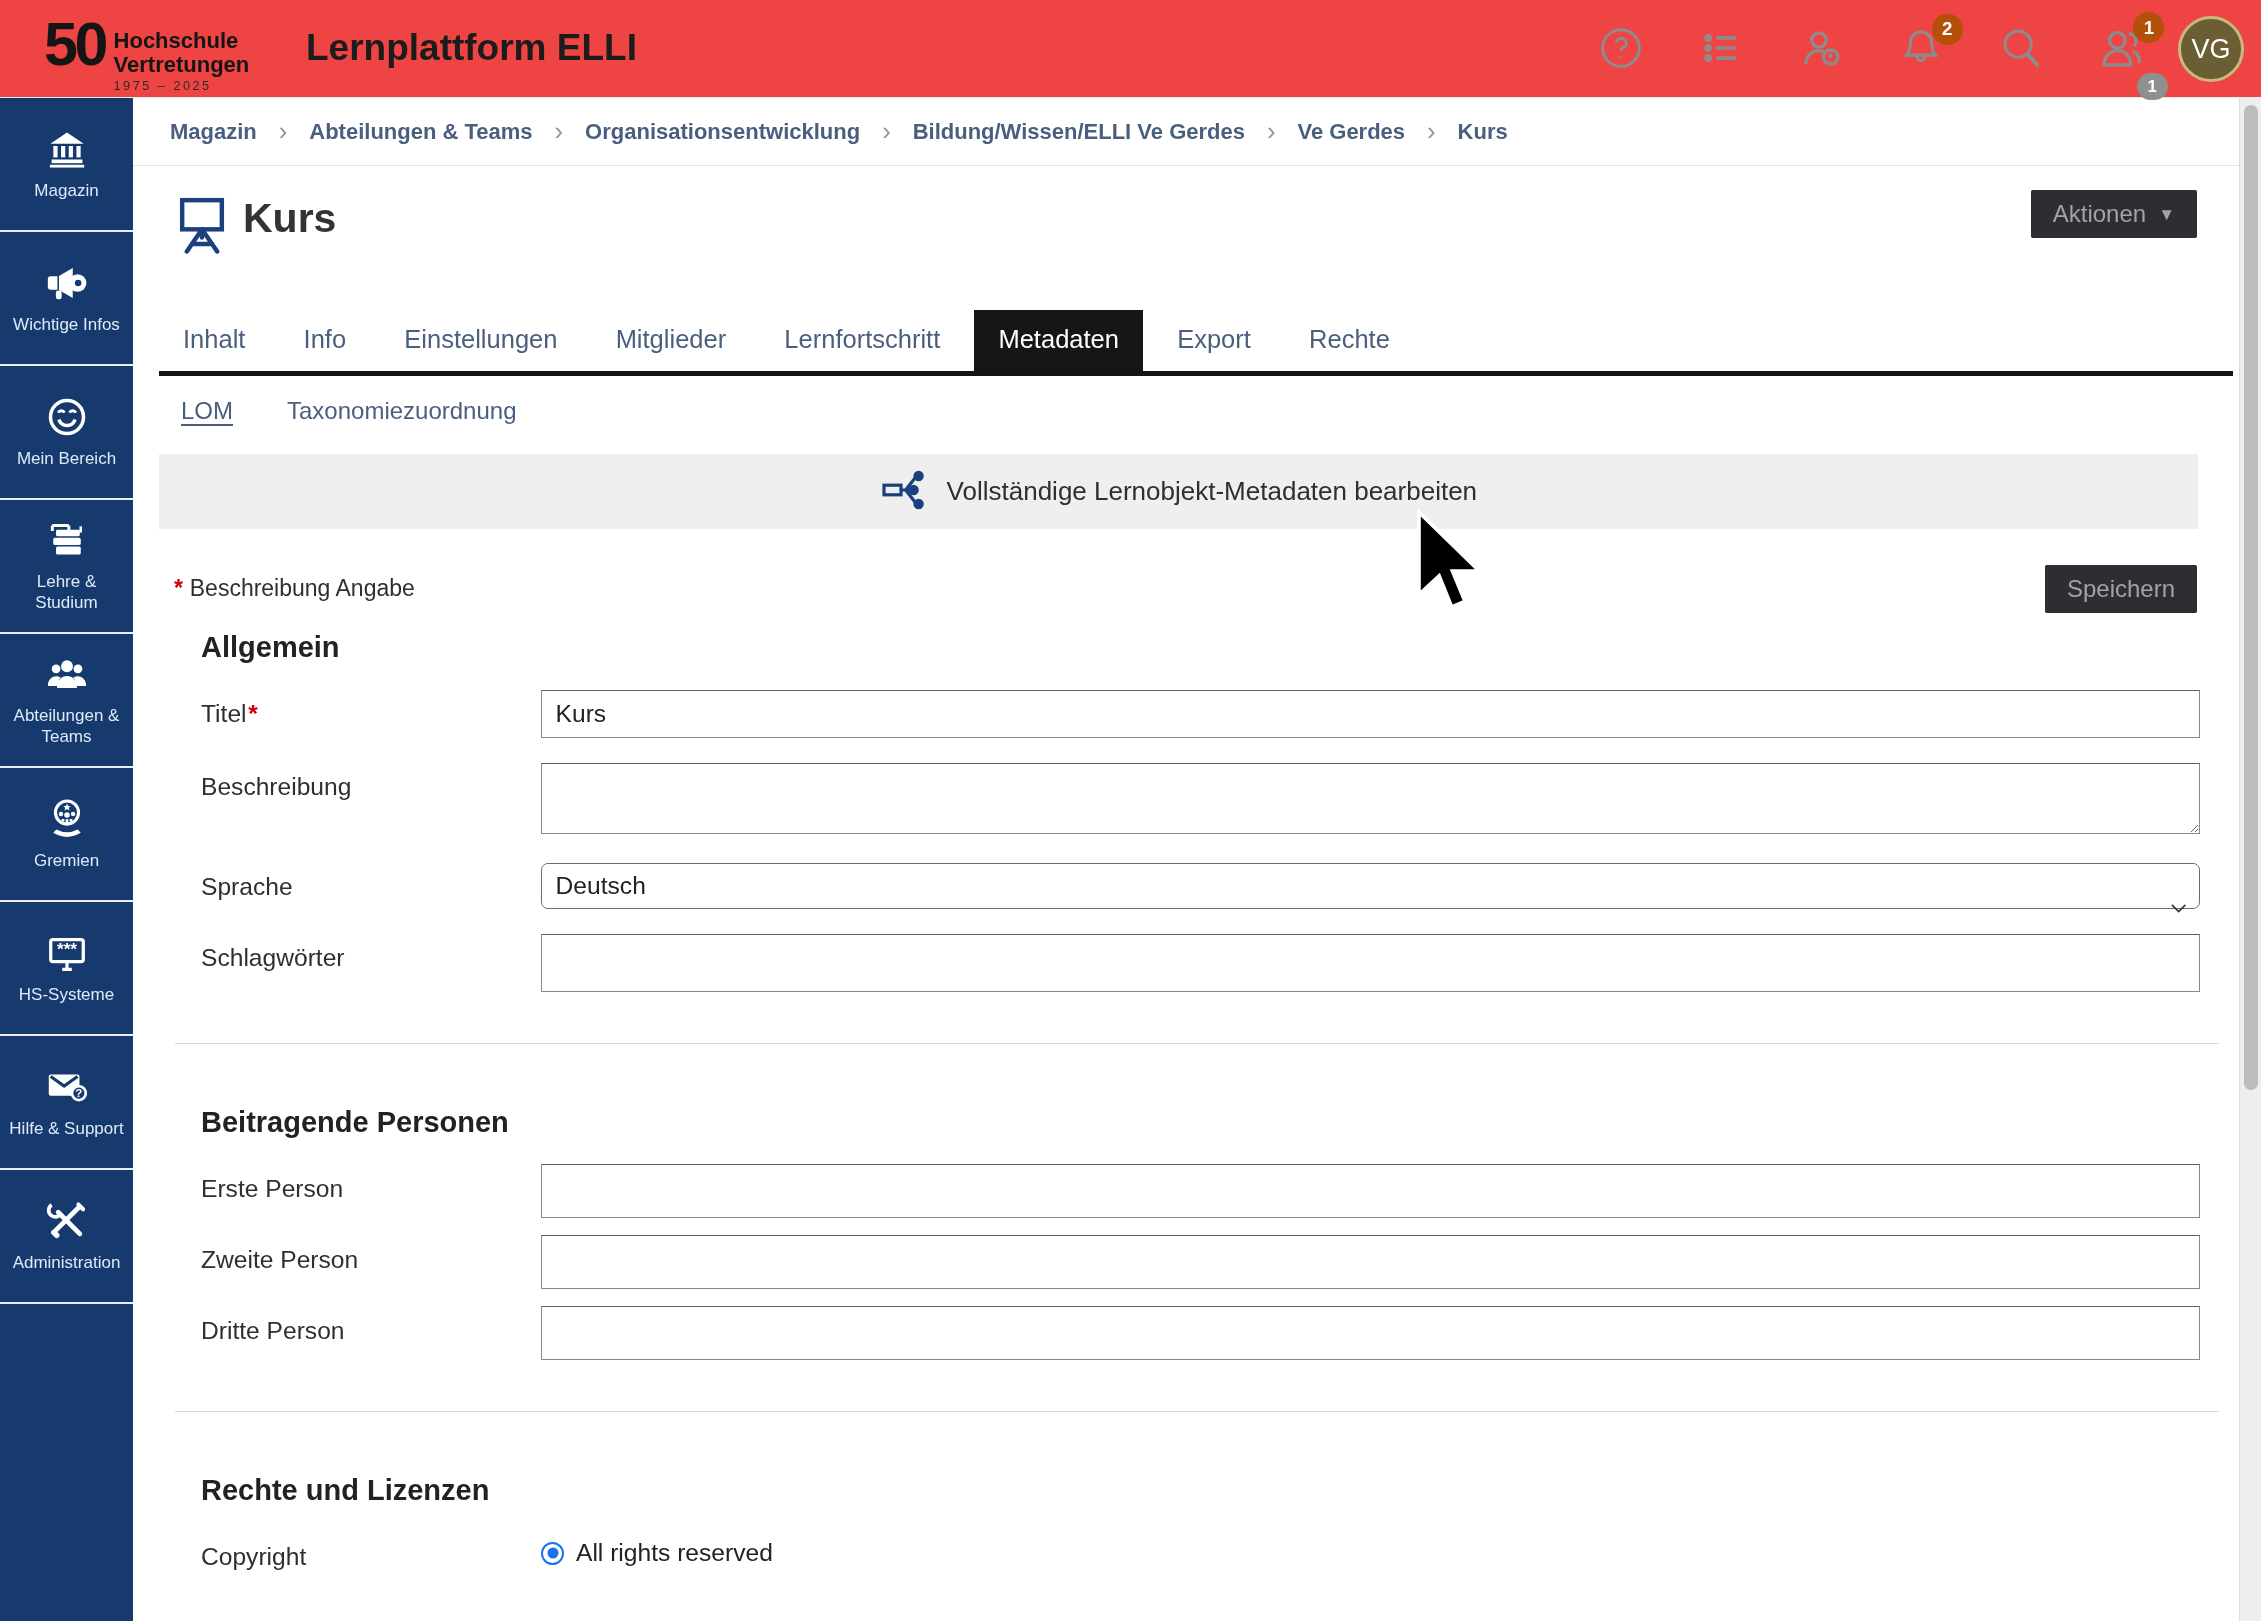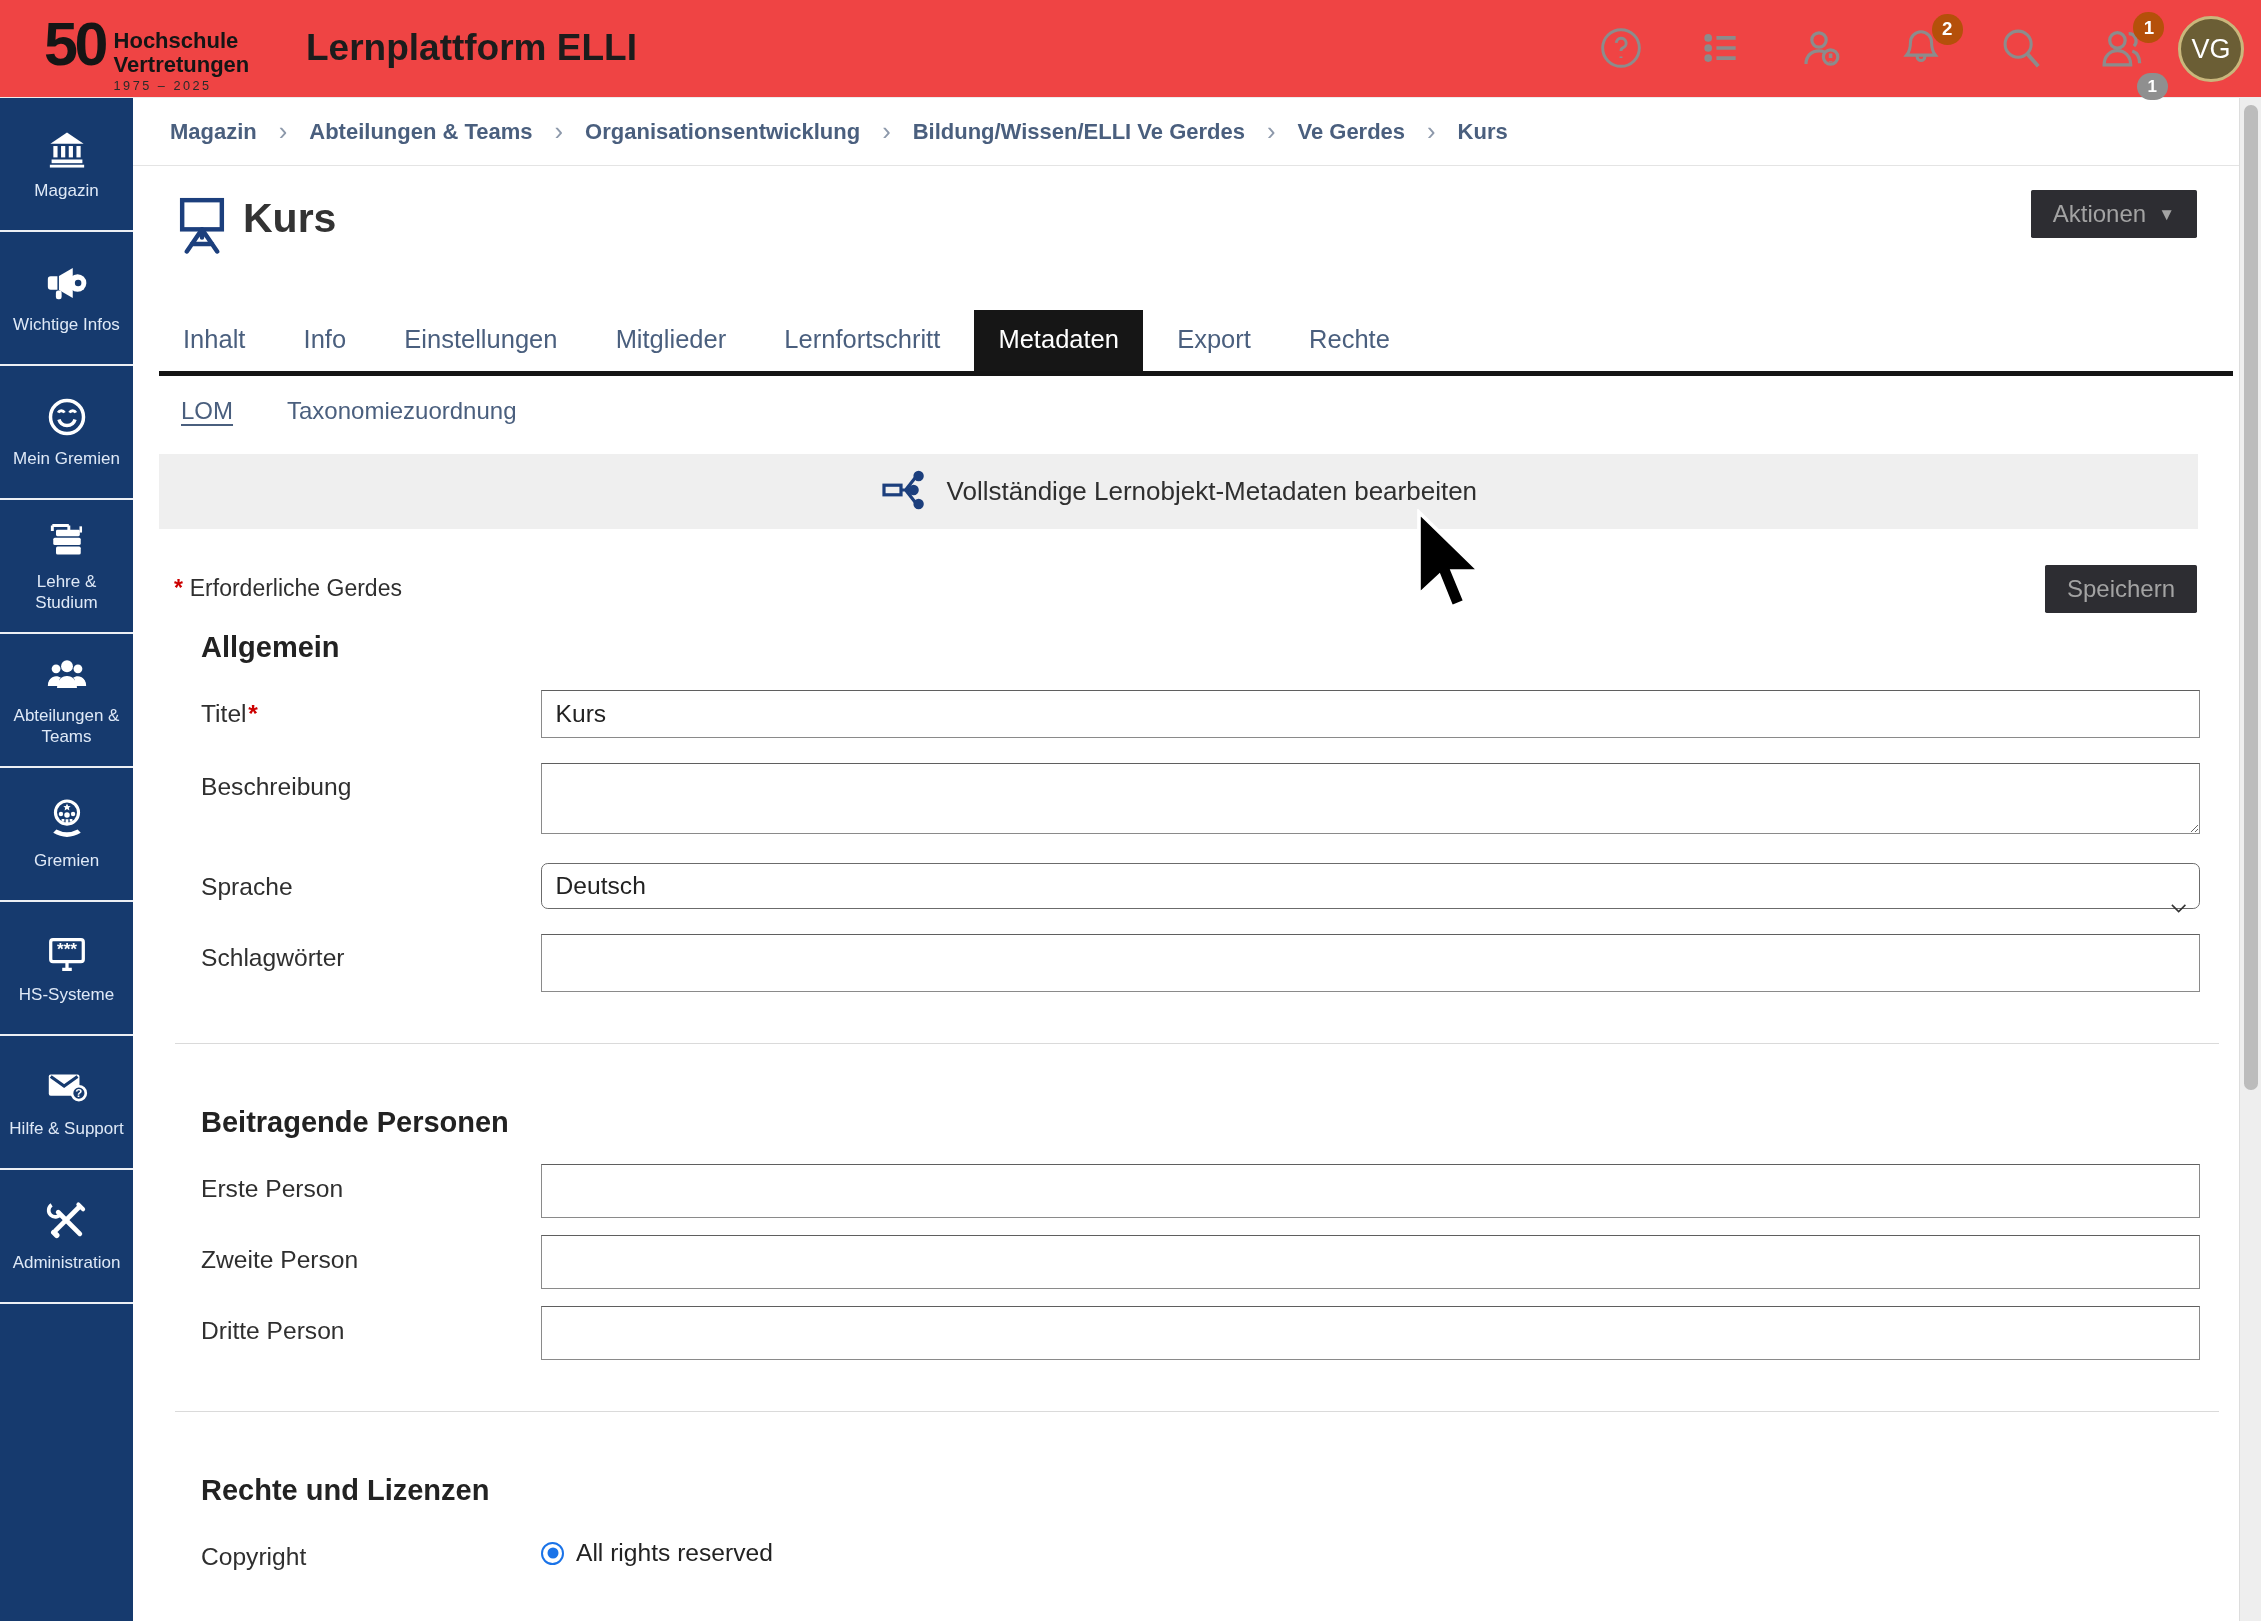--- a/index.html
+++ b/index.html
@@ -199,21 +199,21 @@
 
     <div class="side-item">
       <span class="sicon">
         <svg width="44" height="44" viewBox="0 0 24 24">
             <circle cx="12" cy="12" r="9" stroke-width="1.9"></circle>
             <path d="M7.6 13.4 a4.6 4.6 0 0 0 8.8 0" stroke-width="1.9"></path>
             <path d="M7.2 9.6 a1.9 1.9 0 0 1 3.4 0" stroke-width="1.6"></path>
             <path d="M13.4 9.6 a1.9 1.9 0 0 1 3.4 0" stroke-width="1.6"></path>
           </svg>
       </span>
-      <span class="side-label">Mein Gremien</span>
+      <span class="side-label">Mein Bereich</span>
     </div>
 
     <div class="side-item">
       <span class="sicon">
         <svg width="44" height="44" viewBox="0 0 24 24">
             <path d="M4 3.5 h9 M4 3.5 v3 M13 3.5 v3" stroke-width="1.6"></path>
             <rect x="6" y="5.8" width="13" height="3.6" rx="0.8" fill="#fff" stroke="none"></rect>
             <rect x="4.5" y="10.2" width="15" height="4" rx="0.9" fill="#fff" stroke="none"></rect>
             <rect x="6" y="15" width="13.5" height="4.4" rx="0.9" fill="#fff" stroke="none"></rect>
             <path d="M19.5 4 v3.4" stroke-width="1.4"></path>
@@ -350,21 +350,21 @@
               <circle cx="19.3" cy="5" r="1.8" fill="#1c3f7d"></circle>
               <circle cx="16.8" cy="12" r="1.8" fill="#1c3f7d"></circle>
               <circle cx="19.3" cy="19" r="1.8" fill="#1c3f7d"></circle>
             </g>
           </svg>
       </span>
       <span class="banner-text">Vollständige Lernobjekt-Metadaten bearbeiten</span>
     </div>
 
     <div class="toolbar">
-      <div class="required-note"><span class="req-star">*</span><span>Erforderliche Gerdes</span></div>
+      <div class="required-note"><span class="req-star">*</span><span>Beschreibung Angabe</span></div>
       <button class="btn-dark save-btn">Speichern</button>
     </div>
 
     <div class="section-heading">Allgemein</div>
     <div class="form-body">
       <div class="row">
         <div class="row-label"><span>Titel</span><span class="req-star" style="margin-left:1.7px;">*</span></div>
         <div><input type="text" class="inp-titel" value="Kurs" style=""></div>
       </div>
       <div class="row">

